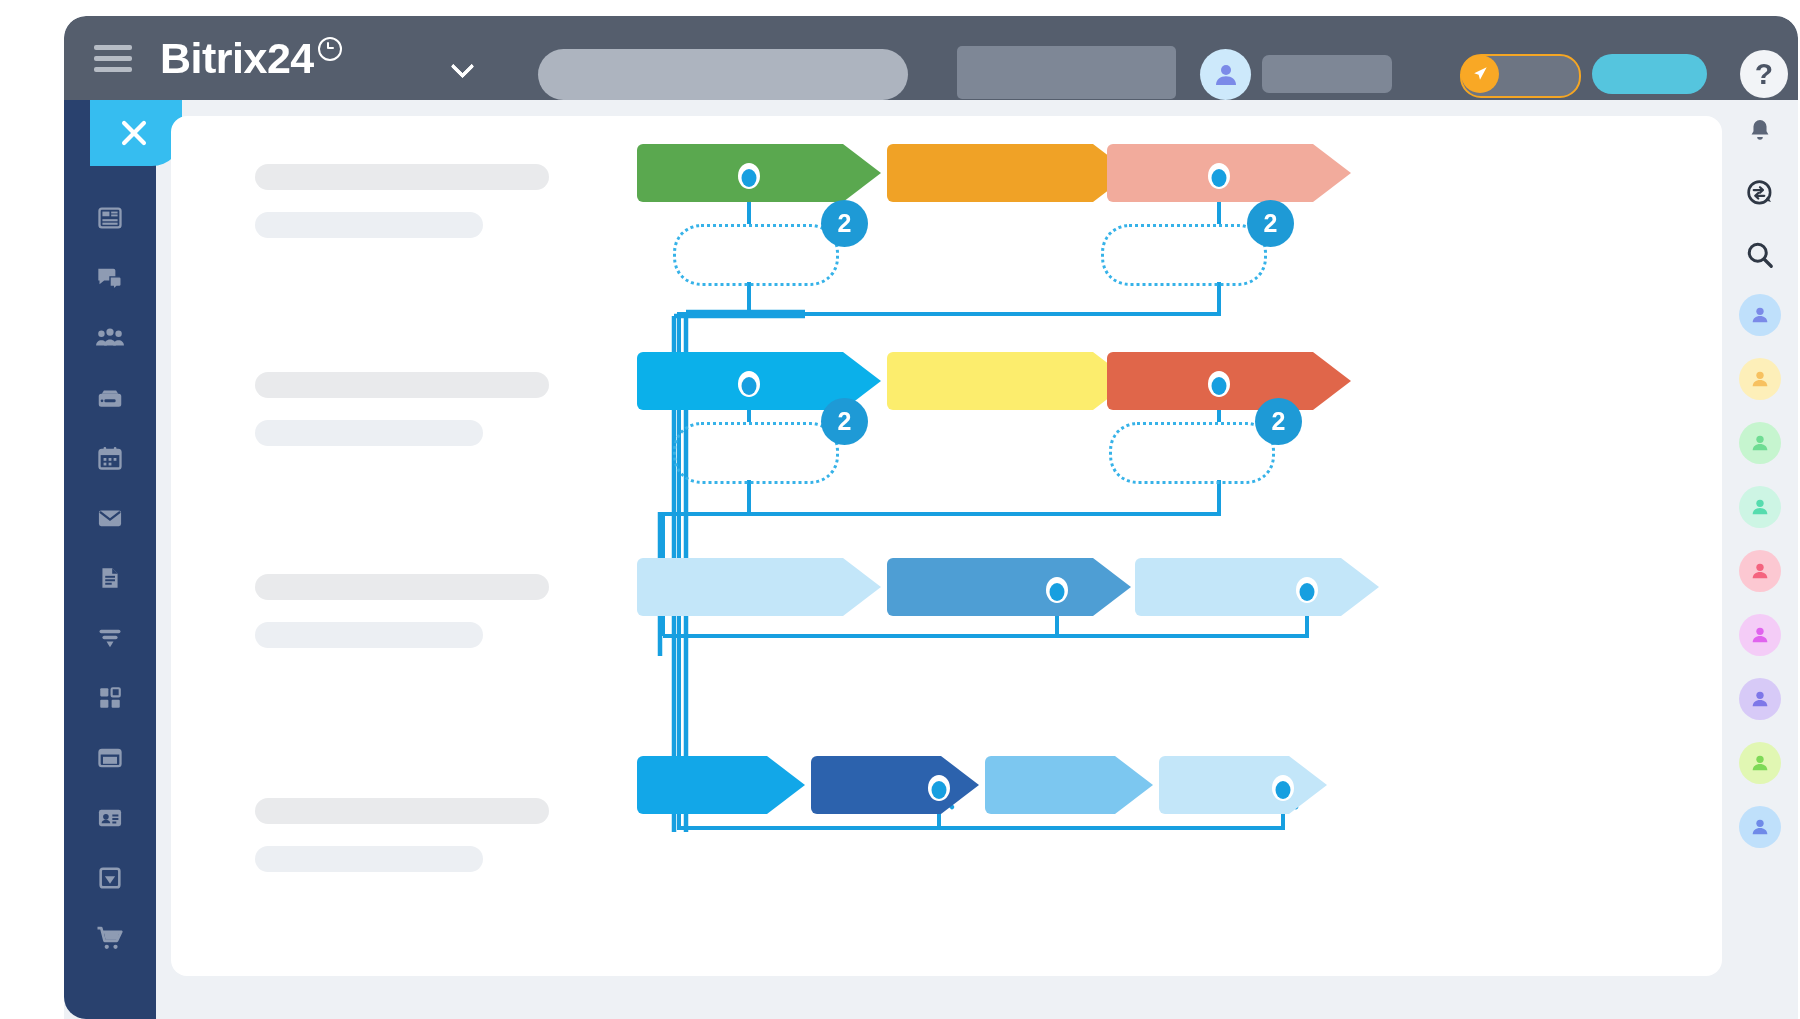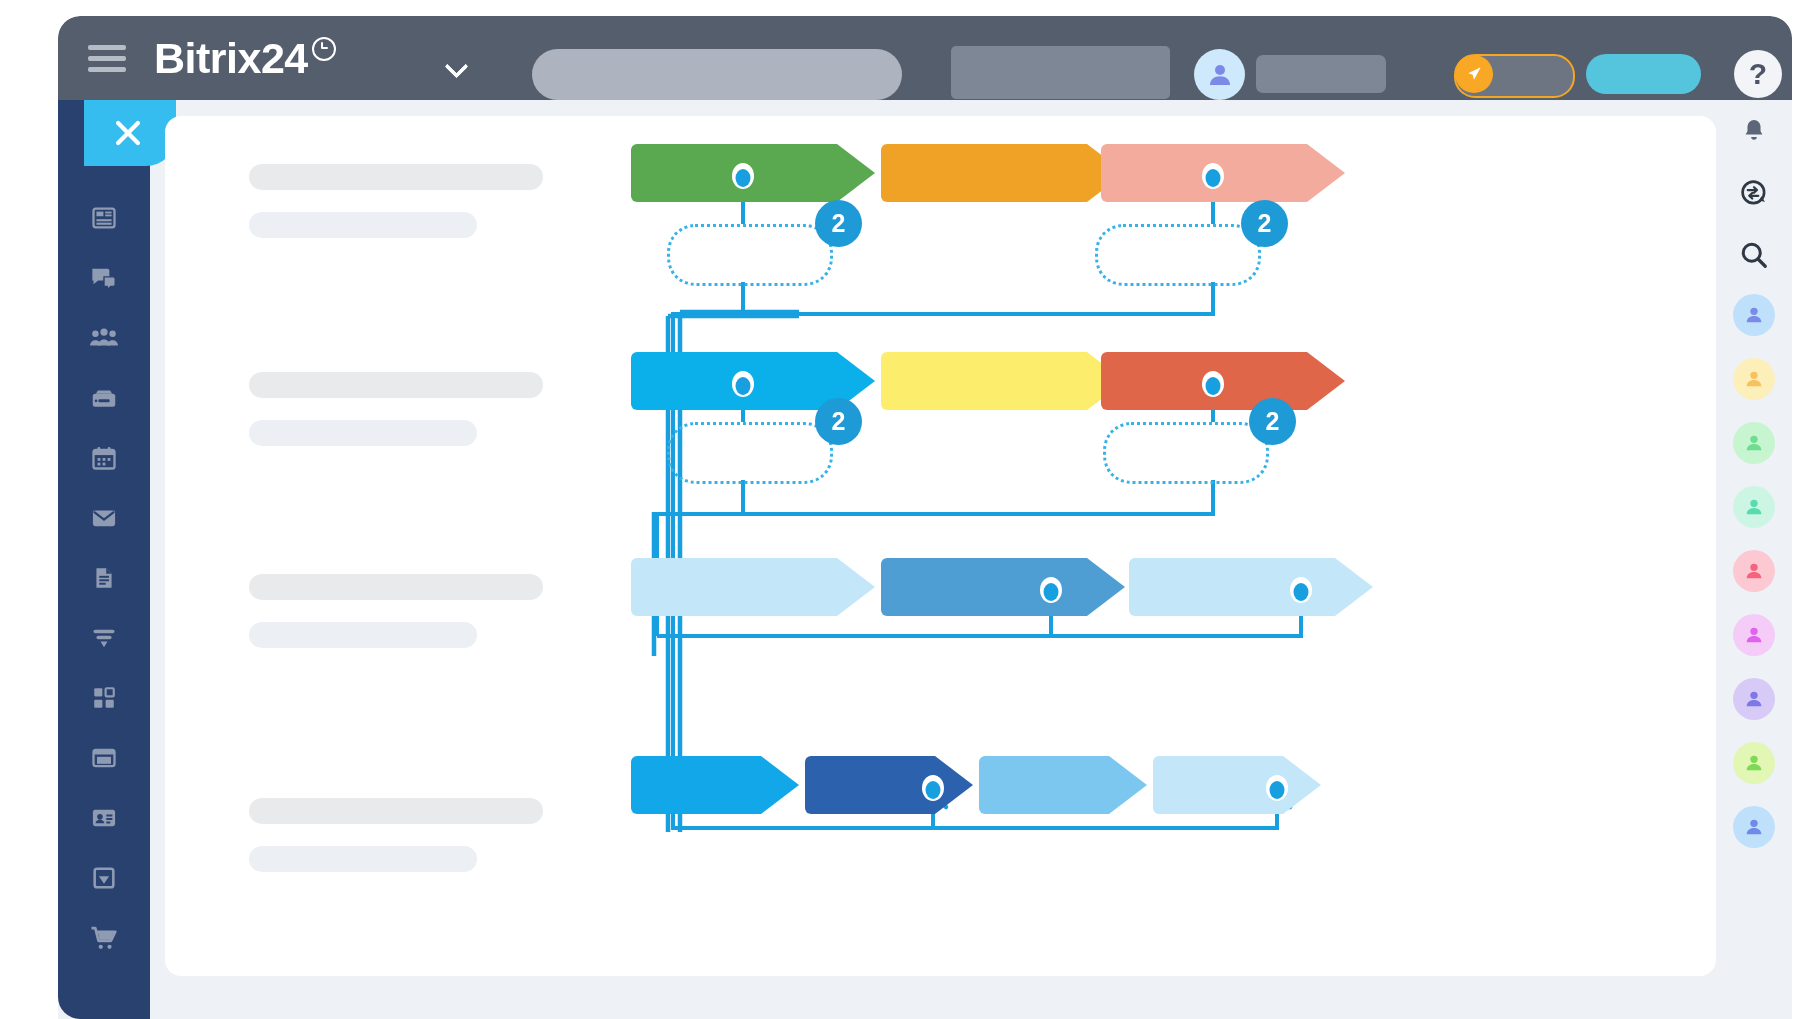--- a/index.html
+++ b/index.html
@@ -2,21 +2,21 @@
 <html><head>
 <meta charset="utf-8">
 <style>
   html,body{margin:0;padding:0;background:#ffffff;}
   body{
     width:1800px;height:1019px;overflow:hidden;
     font-family:"Liberation Sans","DejaVu Sans",sans-serif;
     -webkit-font-smoothing:antialiased;
   }
   .app-window{
-    position:absolute;left:58px;top:16px;width:1734px;height:1003px;
+    position:absolute;left:64px;top:16px;width:1734px;height:1003px;
     background:#eef1f5;border-radius:22px 22px 0 0;overflow:hidden;
   }
 
   
   .topbar{
     position:absolute;left:0;top:0;width:100%;height:84px;
     background:#555e6d;border-radius:22px 22px 0 0;
   }
   .hamburger{
     position:absolute;left:30px;top:29px;width:38px;height:27px;cursor:pointer;

